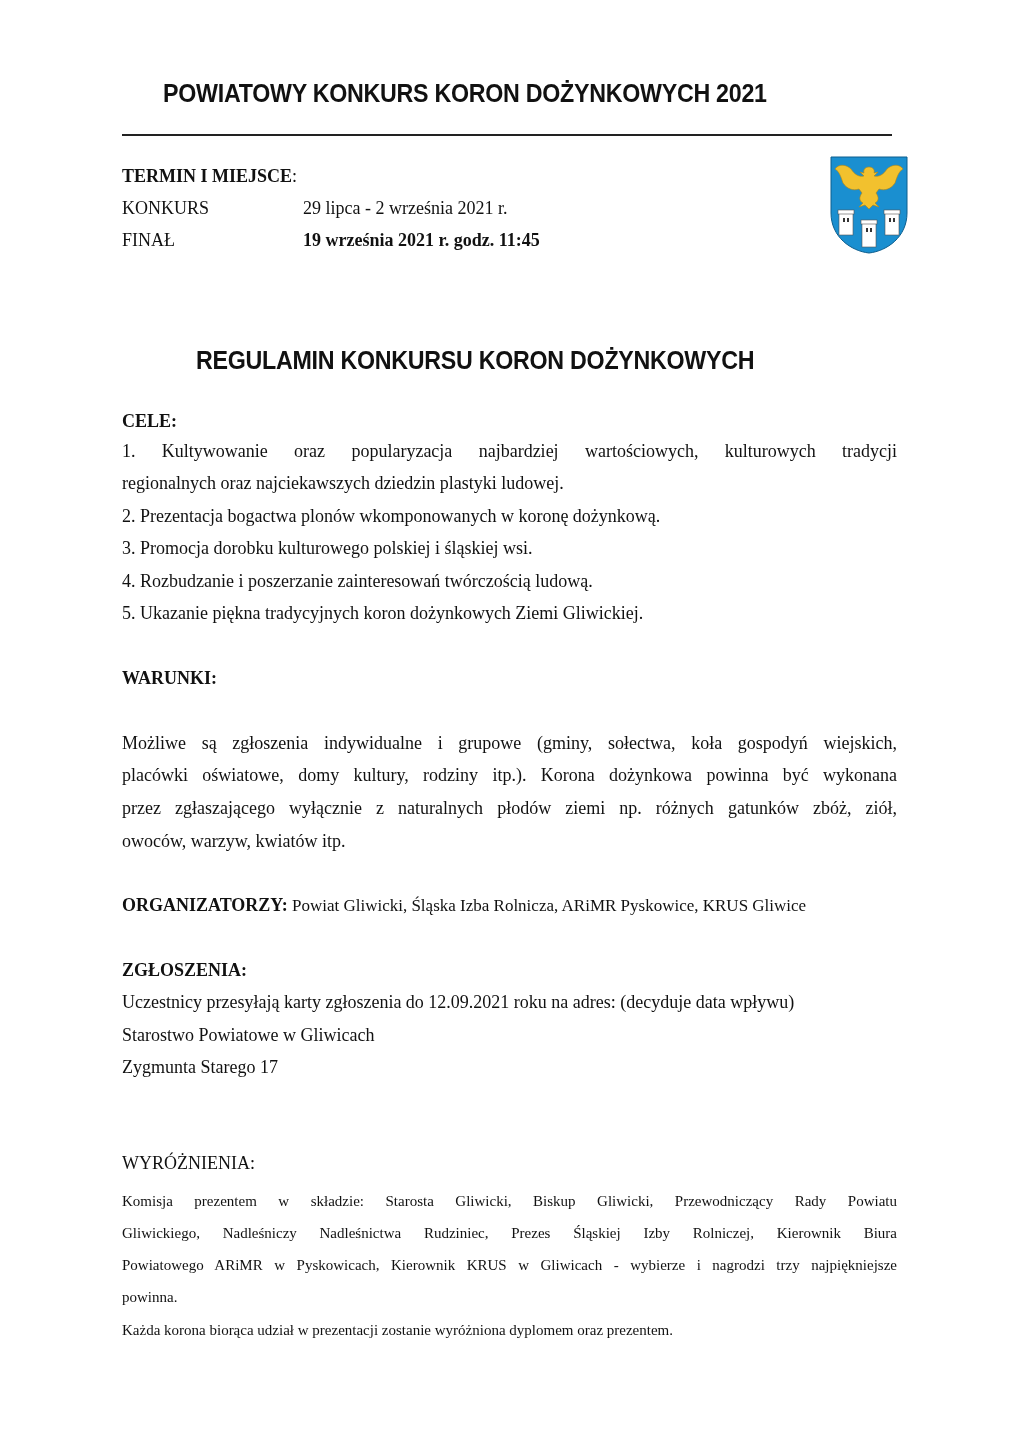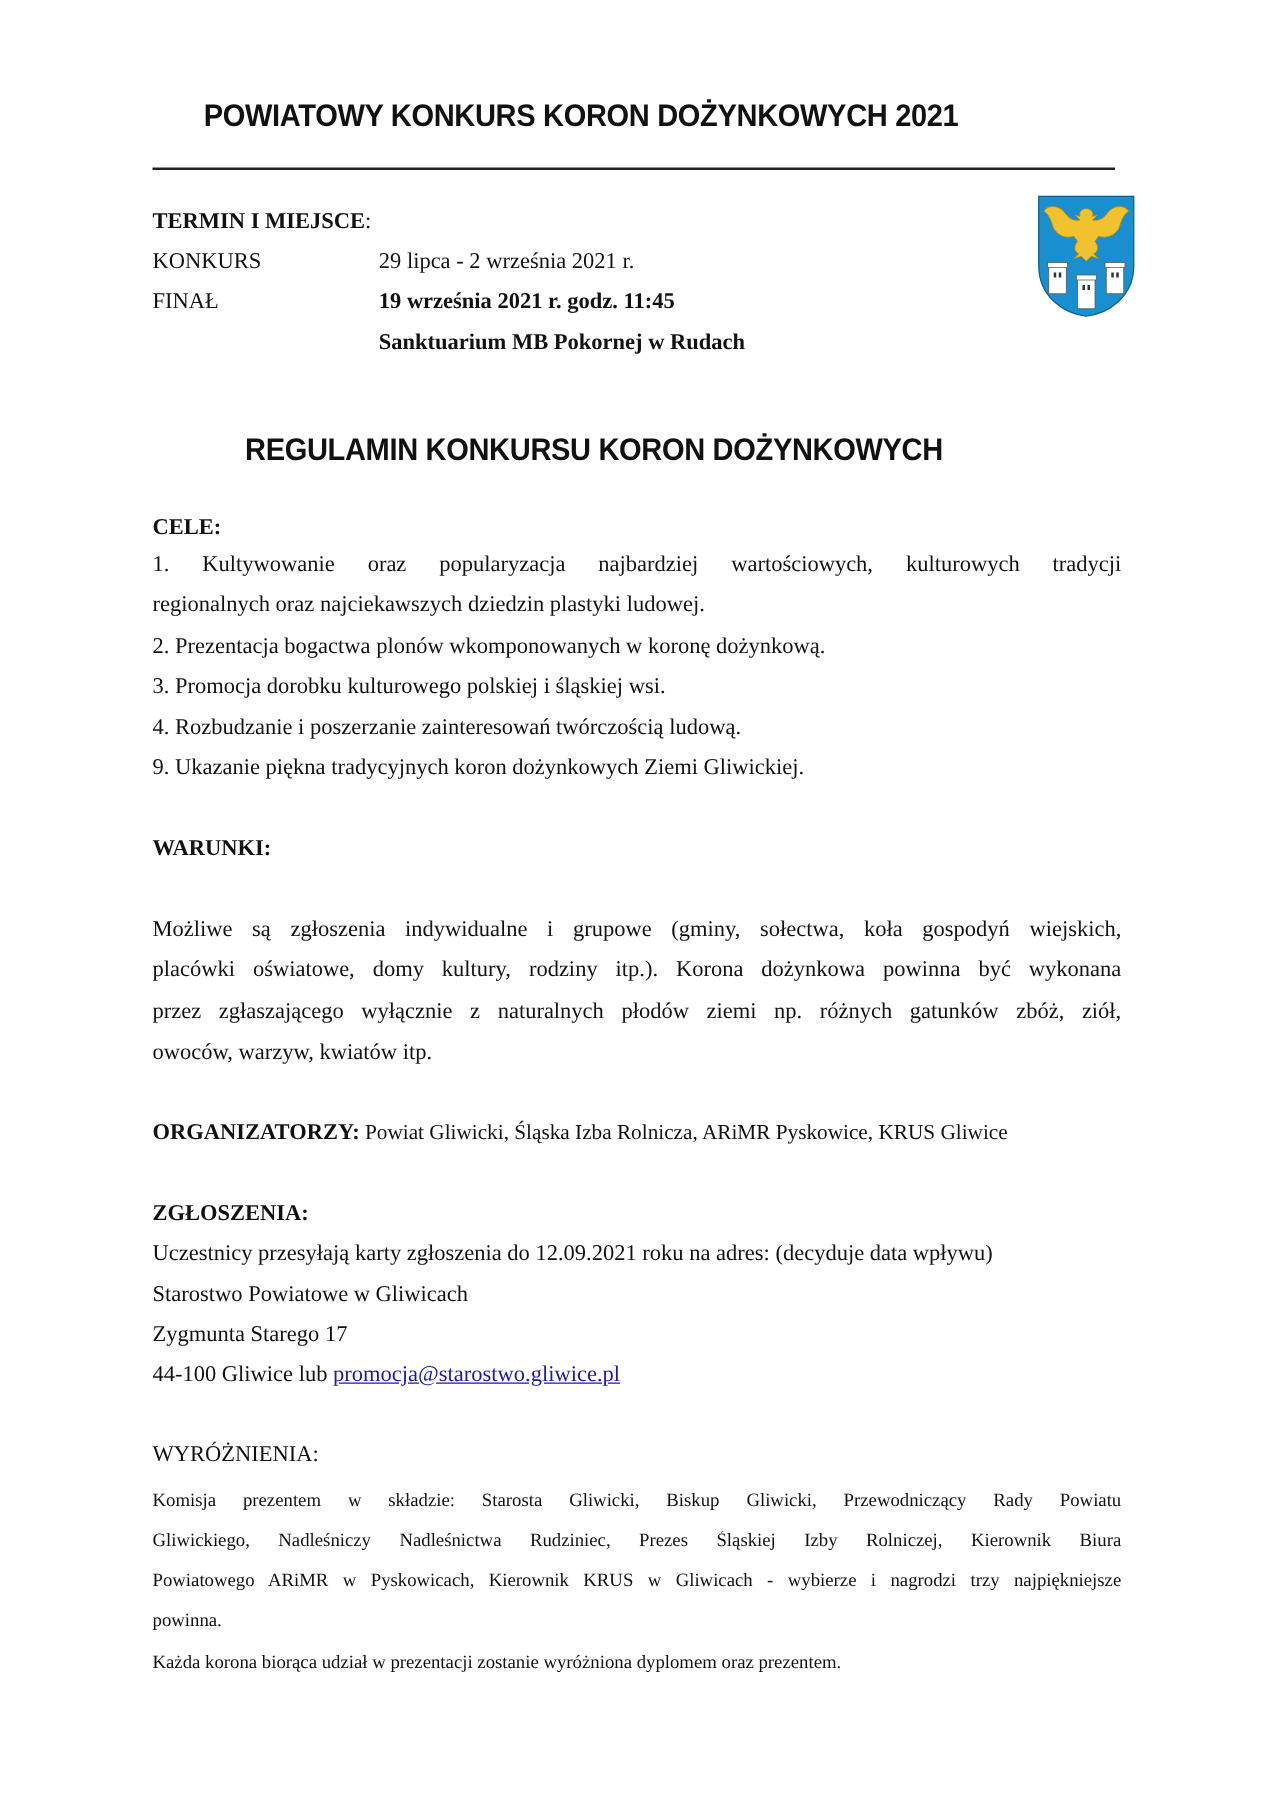--- a/index.html
+++ b/index.html
@@ -25,21 +25,20 @@
   <div class="abs sans title" style="left:163px; top:63px;">POWIATOWY KONKURS KORON DOŻYNKOWYCH 2021</div>
   <div class="rule"></div>
 
   <div class="abs serif t18" style="left:122px; top:150px;">
     <span class="b">TERMIN I MIEJSCE</span><span>:</span>
   </div>
   <div class="abs serif t18" style="left:122px; top:182px;">KONKURS</div>
   <div class="abs serif t18" style="left:303px; top:182px;">29 lipca - 2 września 2021 r.</div>
   <div class="abs serif t18" style="left:122px; top:214px;">FINAŁ</div>
   <div class="abs serif t18 b" style="left:303px; top:214px;">19 września 2021 r. godz. 11:45</div>
-  <div class="abs serif t18 b" style="left:303px; top:247px;">Sanktuarium MB Pokornej w Rudach</div>
 
   <svg class="crest" viewBox="0 0 80 100">
     <path d="M2 2 H78 V58 C78 82 58 96 40 98 C22 96 2 82 2 58 Z" fill="#1a8fd0" stroke="#0d5e8e" stroke-width="1"></path>
 
     <g fill="#f2c12e" stroke="#b8860b" stroke-width="0.6">
       <path d="M40 12 C36 12 34 15 35 18 L31 17 L35 21 C30 22 26 20 22 14 C18 10 10 8 6 14 C10 16 12 22 14 28 C18 34 24 36 30 34 L33 38 C30 42 30 46 34 48 L30 52 L36 50 L40 54 L44 50 L50 52 L46 48 C50 46 50 42 47 38 L50 34 C56 36 62 34 66 28 C68 22 70 16 74 14 C70 8 62 10 58 14 C54 20 50 22 45 21 L49 17 L45 18 C46 15 44 12 40 12 Z"></path>
     </g>
 
     <g fill="#ffffff" stroke="#555" stroke-width="0.6">
       <rect x="10" y="58" width="14" height="22"></rect>
@@ -60,39 +59,36 @@
   </svg>
 
   <div class="abs sans title" style="left:196px; top:330px;">REGULAMIN KONKURSU KORON DOŻYNKOWYCH</div>
 
   <div class="abs serif t18 b" style="left:122px; top:395px;">CELE:</div>
   <div class="just serif t18" style="top:425px;">1. Kultywowanie oraz popularyzacja najbardziej wartościowych, kulturowych tradycji</div>
   <div class="abs serif t18" style="left:122px; top:457px;">regionalnych oraz najciekawszych dziedzin plastyki ludowej.</div>
   <div class="abs serif t18" style="left:122px; top:490px;">2. Prezentacja bogactwa plonów wkomponowanych w koronę dożynkową.</div>
   <div class="abs serif t18" style="left:122px; top:522px;">3. Promocja dorobku kulturowego polskiej i śląskiej wsi.</div>
   <div class="abs serif t18" style="left:122px; top:555px;">4. Rozbudzanie i poszerzanie zainteresowań twórczością ludową.</div>
-  <div class="abs serif t18" style="left:122px; top:587px;">9. Ukazanie piękna tradycyjnych koron dożynkowych Ziemi Gliwickiej.</div>
+  <div class="abs serif t18" style="left:122px; top:587px;">5. Ukazanie piękna tradycyjnych koron dożynkowych Ziemi Gliwickiej.</div>
 
   <div class="abs serif t18 b" style="left:122px; top:652px;">WARUNKI:</div>
   <div class="just serif t18" style="top:717px;">Możliwe są zgłoszenia indywidualne i grupowe (gminy, sołectwa, koła gospodyń wiejskich,</div>
   <div class="just serif t18" style="top:749px;">placówki oświatowe, domy kultury, rodziny itp.). Korona dożynkowa powinna być wykonana</div>
   <div class="just serif t18" style="top:782px;">przez zgłaszającego wyłącznie z naturalnych płodów ziemi np. różnych gatunków zbóż, ziół,</div>
   <div class="abs serif t18" style="left:122px; top:815px;">owoców, warzyw, kwiatów itp.</div>
 
   <div class="abs serif" style="left:122px; top:879px;">
     <span class="b t18">ORGANIZATORZY:</span><span style="font-size:17px;"> Powiat Gliwicki, Śląska Izba Rolnicza, ARiMR Pyskowice, KRUS Gliwice</span>
   </div>
 
   <div class="abs serif t18 b" style="left:122px; top:944px;">ZGŁOSZENIA:</div>
   <div class="abs serif t18" style="left:122px; top:976px;">Uczestnicy przesyłają karty zgłoszenia do 12.09.2021 roku  na adres: (decyduje data wpływu)</div>
   <div class="abs serif t18" style="left:122px; top:1009px;">Starostwo Powiatowe w Gliwicach</div>
   <div class="abs serif t18" style="left:122px; top:1041px;">Zygmunta Starego 17</div>
-  <div class="abs serif t18" style="left:122px; top:1073px;">
-    <span>44-100 Gliwice lub </span><a class="link">promocja@starostwo.gliwice.pl</a>
-  </div>
 
   <div class="abs serif t18" style="left:122px; top:1137px;">WYRÓŻNIENIA:</div>
   <div class="just serif small" style="top:1177px;">Komisja prezentem w składzie: Starosta Gliwicki, Biskup Gliwicki, Przewodniczący Rady Powiatu</div>
   <div class="just serif small" style="top:1209px;">Gliwickiego, Nadleśniczy Nadleśnictwa Rudziniec, Prezes Śląskiej Izby Rolniczej, Kierownik Biura</div>
   <div class="just serif small" style="top:1241px;">Powiatowego ARiMR w Pyskowicach, Kierownik KRUS w Gliwicach - wybierze i nagrodzi trzy najpiękniejsze</div>
   <div class="abs serif small" style="left:122px; top:1273px;">powinna.</div>
   <div class="abs serif small" style="left:122px; top:1306px;">Każda korona biorąca udział w prezentacji zostanie wyróżniona dyplomem oraz prezentem.</div>
 
 </div>
 

